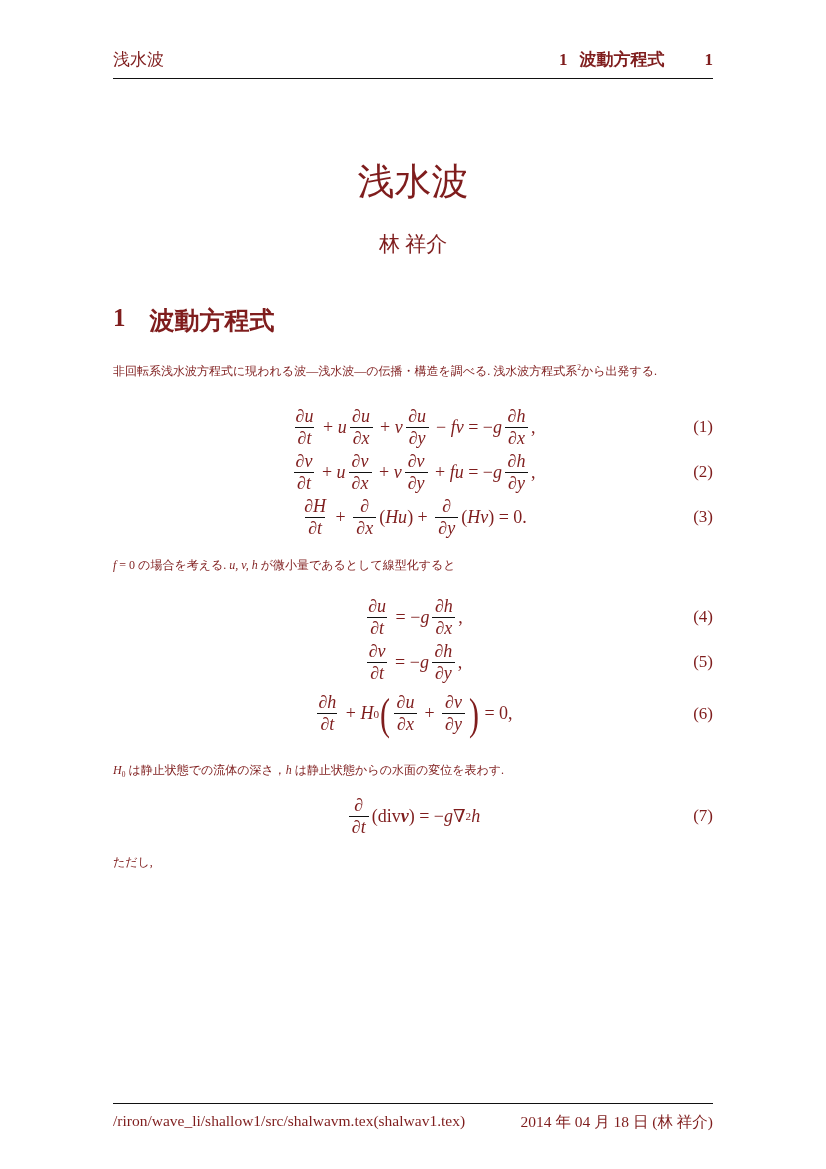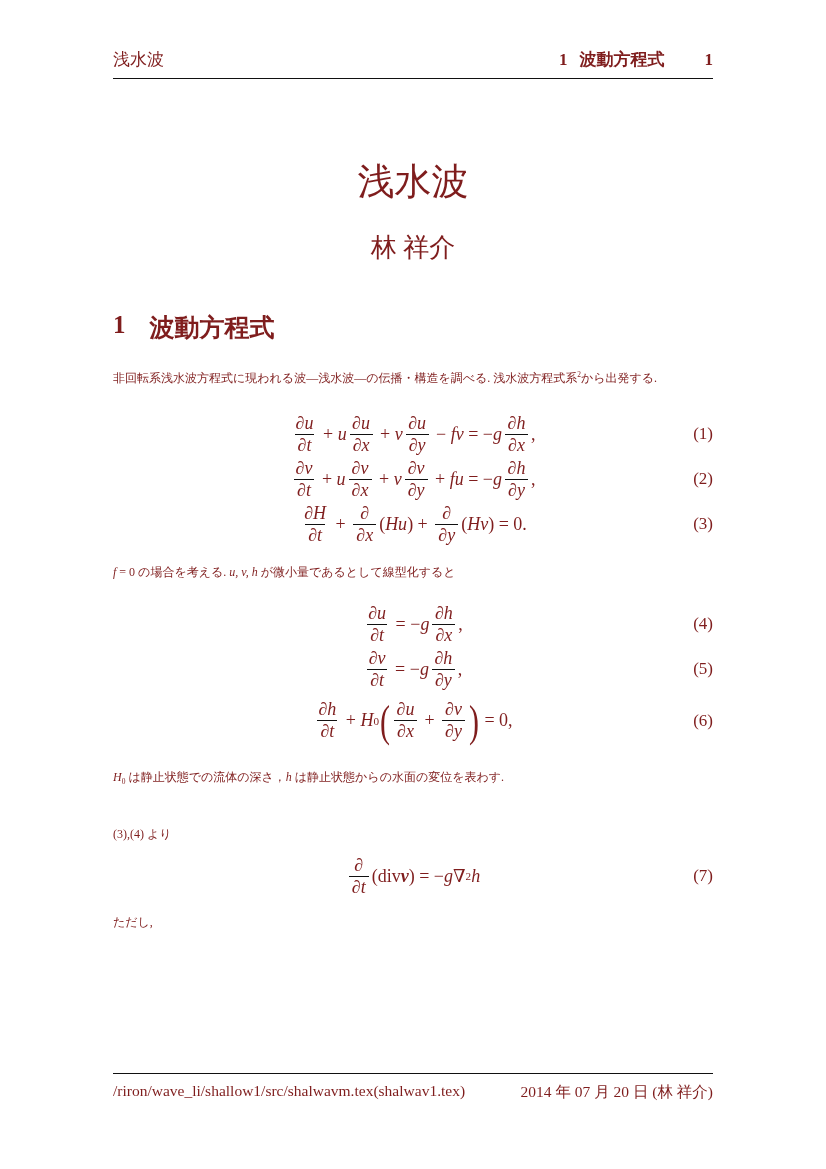--- a/index.html
+++ b/index.html
@@ -13,21 +13,21 @@
     display:flex;justify-content:space-between;align-items:baseline;
     font-size:17px;border-bottom:1.5px solid #111;padding-bottom:7px;
   }
   .header-right{display:flex;align-items:center;}
   .header-section{font-weight:bold;}
   .header-section .sec-no{margin-right:12px;font-weight:bold;}
   .header-page{margin-left:40px;font-weight:bold;}
   
   .title-block{text-align:center;margin-top:82px;}
   .doc-title{font-size:37px;line-height:1.15;}
-  .doc-author{font-size:26px;margin-top:26px;}
+  .doc-author{font-size:21px;margin-top:26px;}
   .doc-date{font-size:28px;margin-top:20px;}
   
   .section-heading{margin-top:46px;font-size:25px;font-weight:bold;display:flex;}
   .section-heading .sec-num{margin-right:24px;}
   
   .para{font-size:12px;line-height:27px;text-align:justify;margin:0;}
   .p1{margin-top:17px;}
   .p2{margin-top:12px;}
   .p3{margin-top:14px;}
   .p4{margin-top:26px;}
@@ -60,21 +60,21 @@
     vertical-align:middle;margin:0 1px;font-style:normal;
   }
   .eq-body{display:inline-flex;align-items:center;white-space:pre;}
   
   .footnote{position:absolute;left:113px;top:1008px;width:600px;}
   .footnote-rule{width:245px;border-top:1.2px solid #111;}
   .footnote-text{font-size:14px;margin-top:5px;padding-left:15px;}
   .footnote-text sup{font-size:10px;}
   
   .footer{
-    position:absolute;left:113px;top:1073px;width:600px;
+    position:absolute;left:113px;top:1103px;width:600px;
     border-top:1.5px solid #111;padding-top:8px;
     display:flex;justify-content:space-between;font-size:15.5px;
   }
 </style>
 </head>
 <body>
 
 <div class="page">
 
   <div class="header">
@@ -124,30 +124,29 @@
       <span class="eq-num">(5)</span>
     </div>
     <div class="eq-row tall">
       <span class="eq-body"><span class="frac"><span class="fnum">∂h</span><span class="fden">∂t</span></span> + <span class="mi">H</span><sub>0</sub> <span class="bigp">(</span><span class="frac"><span class="fnum">∂u</span><span class="fden">∂x</span></span> + <span class="frac"><span class="fnum">∂v</span><span class="fden">∂y</span></span><span class="bigp">)</span> = 0,</span>
       <span class="eq-num">(6)</span>
     </div>
   </div>
 
   <p class="para p3"><span class="mi">H</span><sub>0</sub> は静止状態での流体の深さ，<span class="mi">h</span> は静止状態からの水面の変位を表わす.</p>
 
-  <p class="para p4">(3),(4) より</p>
 
   <div class="eq-group eq-group3">
     <div class="eq-row">
       <span class="eq-body"><span class="frac"><span class="fnum">∂</span><span class="fden">∂t</span></span>(div<span class="mb">v</span>) = −<span class="mi">g</span>∇<sup>2</sup><span class="mi">h</span></span>
       <span class="eq-num">(7)</span>
     </div>
   </div>
 
   <p class="para p5">ただし,</p>
 
 
   <div class="footer">
     <span class="footer-left">/riron/wave_li/shallow1/src/shalwavm.tex(shalwav1.tex)</span>
-    <span class="footer-right">2014 年 07 月 20 日 (林 祥介)</span>
+    <span class="footer-right">2014 年 04 月 18 日 (林 祥介)</span>
   </div>
 
 </div>
 
 </body></html>

